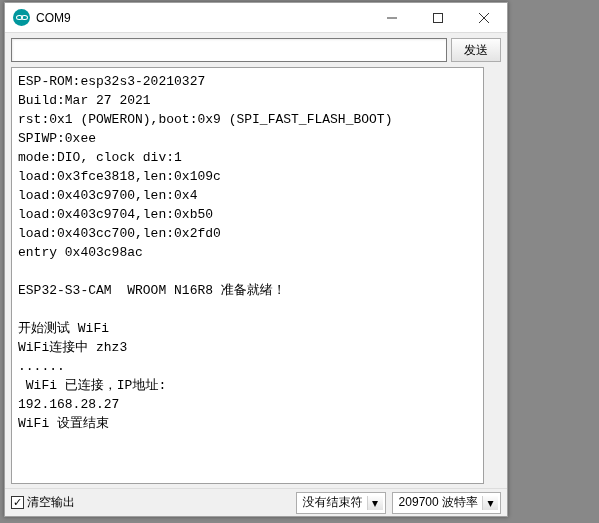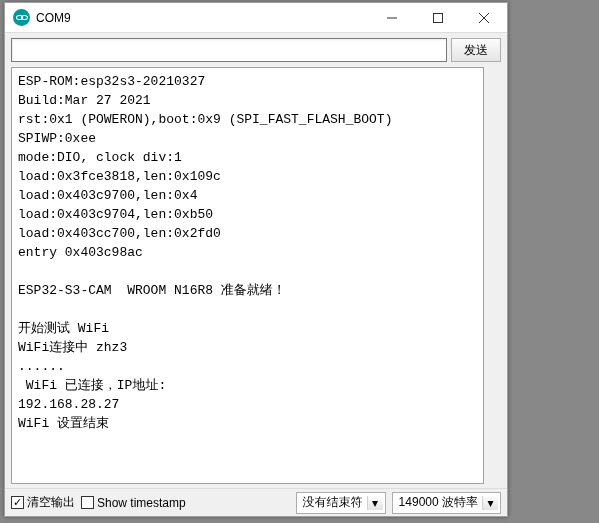--- a/index.html
+++ b/index.html
@@ -193,27 +193,23 @@
 ......
  WiFi 已连接，IP地址:
 192.168.28.27
 WiFi 设置结束</div>
 
   <div class="statusbar">
     <label class="chk">
       <span class="chkbox" id="chk-autoscroll">✓</span>
       <span>清空输出</span>
     </label>
-    <label class="chk">
-      <span class="chkbox" id="chk-timestamp"></span>
-      <span>Show timestamp</span>
-    </label>
     <span class="spacer"></span>
     <div class="select">
       <span>没有结束符</span>
       <span class="arrow">▾</span>
     </div>
     <div class="select">
-      <span>149000 波特率</span>
+      <span>209700 波特率</span>
       <span class="arrow">▾</span>
     </div>
   </div>
 </div>
 
 </body></html>

